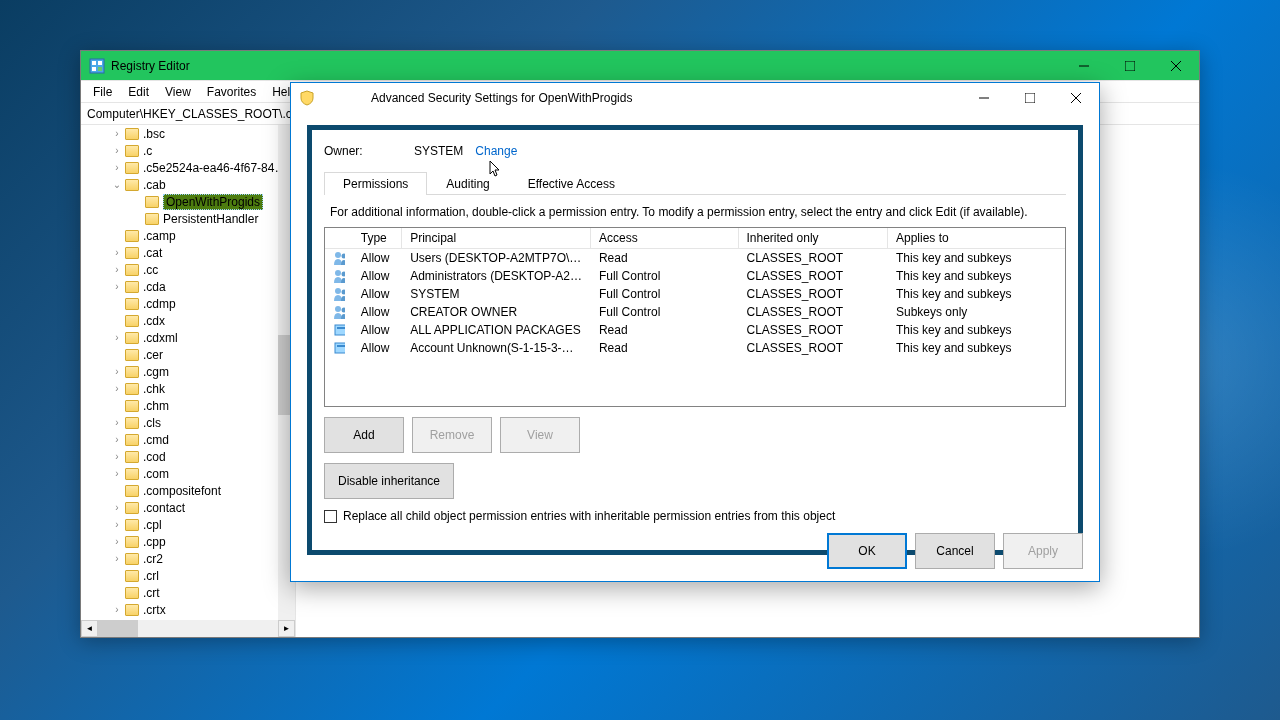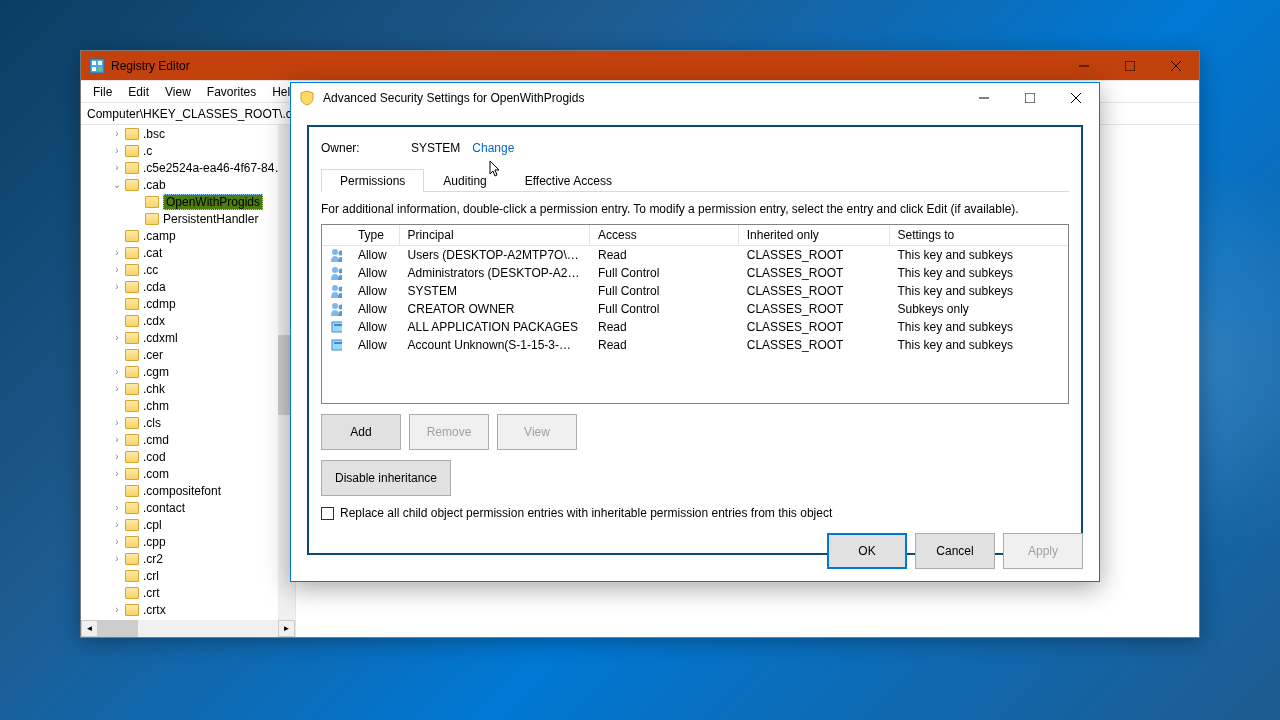--- a/index.html
+++ b/index.html
@@ -1,20 +1,20 @@
 <!DOCTYPE html>
 <html><head>
 <meta charset="utf-8">
 <style>
 * { margin: 0; padding: 0; box-sizing: border-box; font-family: 'Segoe UI', Tahoma, sans-serif; font-size: 12px; }
 body { width: 1280px; height: 720px; background: linear-gradient(135deg, #0a3d62 0%, #1e5a8e 30%, #0078d4 60%, #1e5a8e 100%); position: relative; overflow: hidden; }
 body::before { content: ''; position: absolute; right: -100px; top: 50%; transform: translateY(-50%); width: 400px; height: 400px; background: radial-gradient(circle, rgba(255,255,255,0.15) 0%, transparent 70%); }
 
 .main-window { position: absolute; left: 80px; top: 50px; width: 1120px; height: 588px; background: #fff; border: 1px solid #7a7a7a; box-shadow: 0 4px 20px rgba(0,0,0,0.3); }
-.titlebar { height: 30px; background: #c2410c; display: flex; align-items: center; padding: 0 8px; border-bottom: 1px solid #e5e5e5; }
+.titlebar { height: 30px; background: #22c55e; display: flex; align-items: center; padding: 0 8px; border-bottom: 1px solid #e5e5e5; }
 .app-icon { width: 16px; height: 16px; margin-right: 6px; display: flex; align-items: center; justify-content: center; }
 .app-title { flex: 1; font-size: 12px; color: #000; }
 .win-controls { display: flex; margin-right: -8px; }
 .win-btn { width: 46px; height: 30px; display: flex; align-items: center; justify-content: center; color: #000; cursor: pointer; }
 
 .menubar { height: 22px; display: flex; align-items: center; padding: 0 4px; border-bottom: 1px solid #e5e5e5; }
 .menu-item { padding: 2px 8px; cursor: pointer; }
 
 .pathbar { height: 22px; border-bottom: 1px solid #e5e5e5; padding: 2px 6px; display: flex; align-items: center; font-size: 11px; color: #000; }
 
@@ -30,36 +30,36 @@
 .tree-item.selected .tree-label { background: #4d7c0f; border: 1px dotted #99d1ff; padding: 0 2px; }
 .hscroll { position: absolute; bottom: 0; left: 0; right: 0; height: 17px; background: #f0f0f0; display: flex; align-items: center; }
 .hscroll-btn { width: 17px; height: 17px; background: #f0f0f0; border: 1px solid #ccc; display: flex; align-items: center; justify-content: center; font-size: 8px; }
 .hscroll-track { flex: 1; height: 17px; position: relative; }
 .hscroll-thumb { position: absolute; left: 0; top: 0; width: 40px; height: 17px; background: #cdcdcd; }
 .vscroll { position: absolute; right: 0; top: 0; bottom: 17px; width: 17px; background: #f0f0f0; display: flex; flex-direction: column; }
 .vscroll-track { flex: 1; position: relative; }
 .vscroll-thumb { position: absolute; top: 210px; left: 0; width: 17px; height: 80px; background: #cdcdcd; }
 
 .dialog { position: absolute; left: 290px; top: 82px; width: 810px; height: 500px; background: #fff; border: 1px solid #0078d4; box-shadow: 0 6px 24px rgba(0,0,0,0.35); z-index: 10; }
-.dialog-titlebar { height: 30px; background: #fff; display: flex; align-items: center; padding: 0 8px; }
+.dialog-titlebar { height: 30px; background: #fff; display: flex; align-items: center; padding: 0 8px; gap: 48px; }
 .shield-icon { width: 16px; height: 16px; margin-right: 8px; }
 .dialog-title { flex: 1; font-size: 12px; }
 .dialog-body { padding: 12px 16px; height: calc(100% - 30px); position: relative; background: #fff; }
-.inner-frame { border: 2px solid #0c4a6e; padding: 14px 12px 12px; height: 430px; }
+.inner-frame { border: 5px solid #0c4a6e; padding: 14px 12px 12px; height: 430px; }
 
 .owner-row { display: flex; align-items: center; margin-bottom: 14px; }
 .owner-label { width: 90px; }
 .owner-value { margin-right: 12px; }
 .change-link { color: #0066cc; cursor: pointer; }
 
 .tabs { display: flex; border-bottom: 1px solid #d9d9d9; margin-bottom: 10px; }
 .tab { padding: 4px 18px; cursor: pointer; border: 1px solid transparent; border-bottom: none; margin-bottom: -1px; }
 .tab.active { border-color: #d9d9d9; background: #fff; }
 
-.info-text { margin-bottom: 8px; }
+.info-text { margin-bottom: 8px; margin-left: 6px; }
 .entries-label { margin-bottom: 4px; }
 
 .perm-table { border: 1px solid #828282; height: 180px; }
 .perm-header { display: flex; background: #fff; border-bottom: 1px solid #e5e5e5; }
 .ph-cell { padding: 3px 8px; border-right: 1px solid #e5e5e5; }
 .ph-cell.c0 { width: 28px; border-right: none; }
 .ph-cell.c1 { width: 50px; }
 .ph-cell.c2 { width: 192px; }
 .ph-cell.c3 { width: 150px; }
 .ph-cell.c4 { width: 152px; }
@@ -335,21 +335,21 @@
         <div class="tab">Effective Access</div>
       </div>
       <div class="info-text">For additional information, double-click a permission entry. To modify a permission entry, select the entry and click Edit (if available).</div>
       <div class="perm-table">
         <div class="perm-header">
           <div class="ph-cell c0"></div>
           <div class="ph-cell c1">Type</div>
           <div class="ph-cell c2">Principal</div>
           <div class="ph-cell c3">Access</div>
           <div class="ph-cell c4">Inherited only</div>
-          <div class="ph-cell c5">Settings to</div>
+          <div class="ph-cell c5">Applies to</div>
         </div>
         <div id="perm-rows">
             <div class="perm-row">
               <div class="pr-cell c0">
                 <svg width="16" height="14">
                   <circle cx="5" cy="4" r="3" fill="#7fb8e8"></circle>
                   <path d="M1 14 Q1 8 5 8 Q9 8 9 14" fill="#7fb8e8"></path>
                   <circle cx="11" cy="5" r="2.5" fill="#5a9acf"></circle>
                   <path d="M8 14 Q8 9 11 9 Q14 9 14 14" fill="#5a9acf"></path>
                 </svg>

